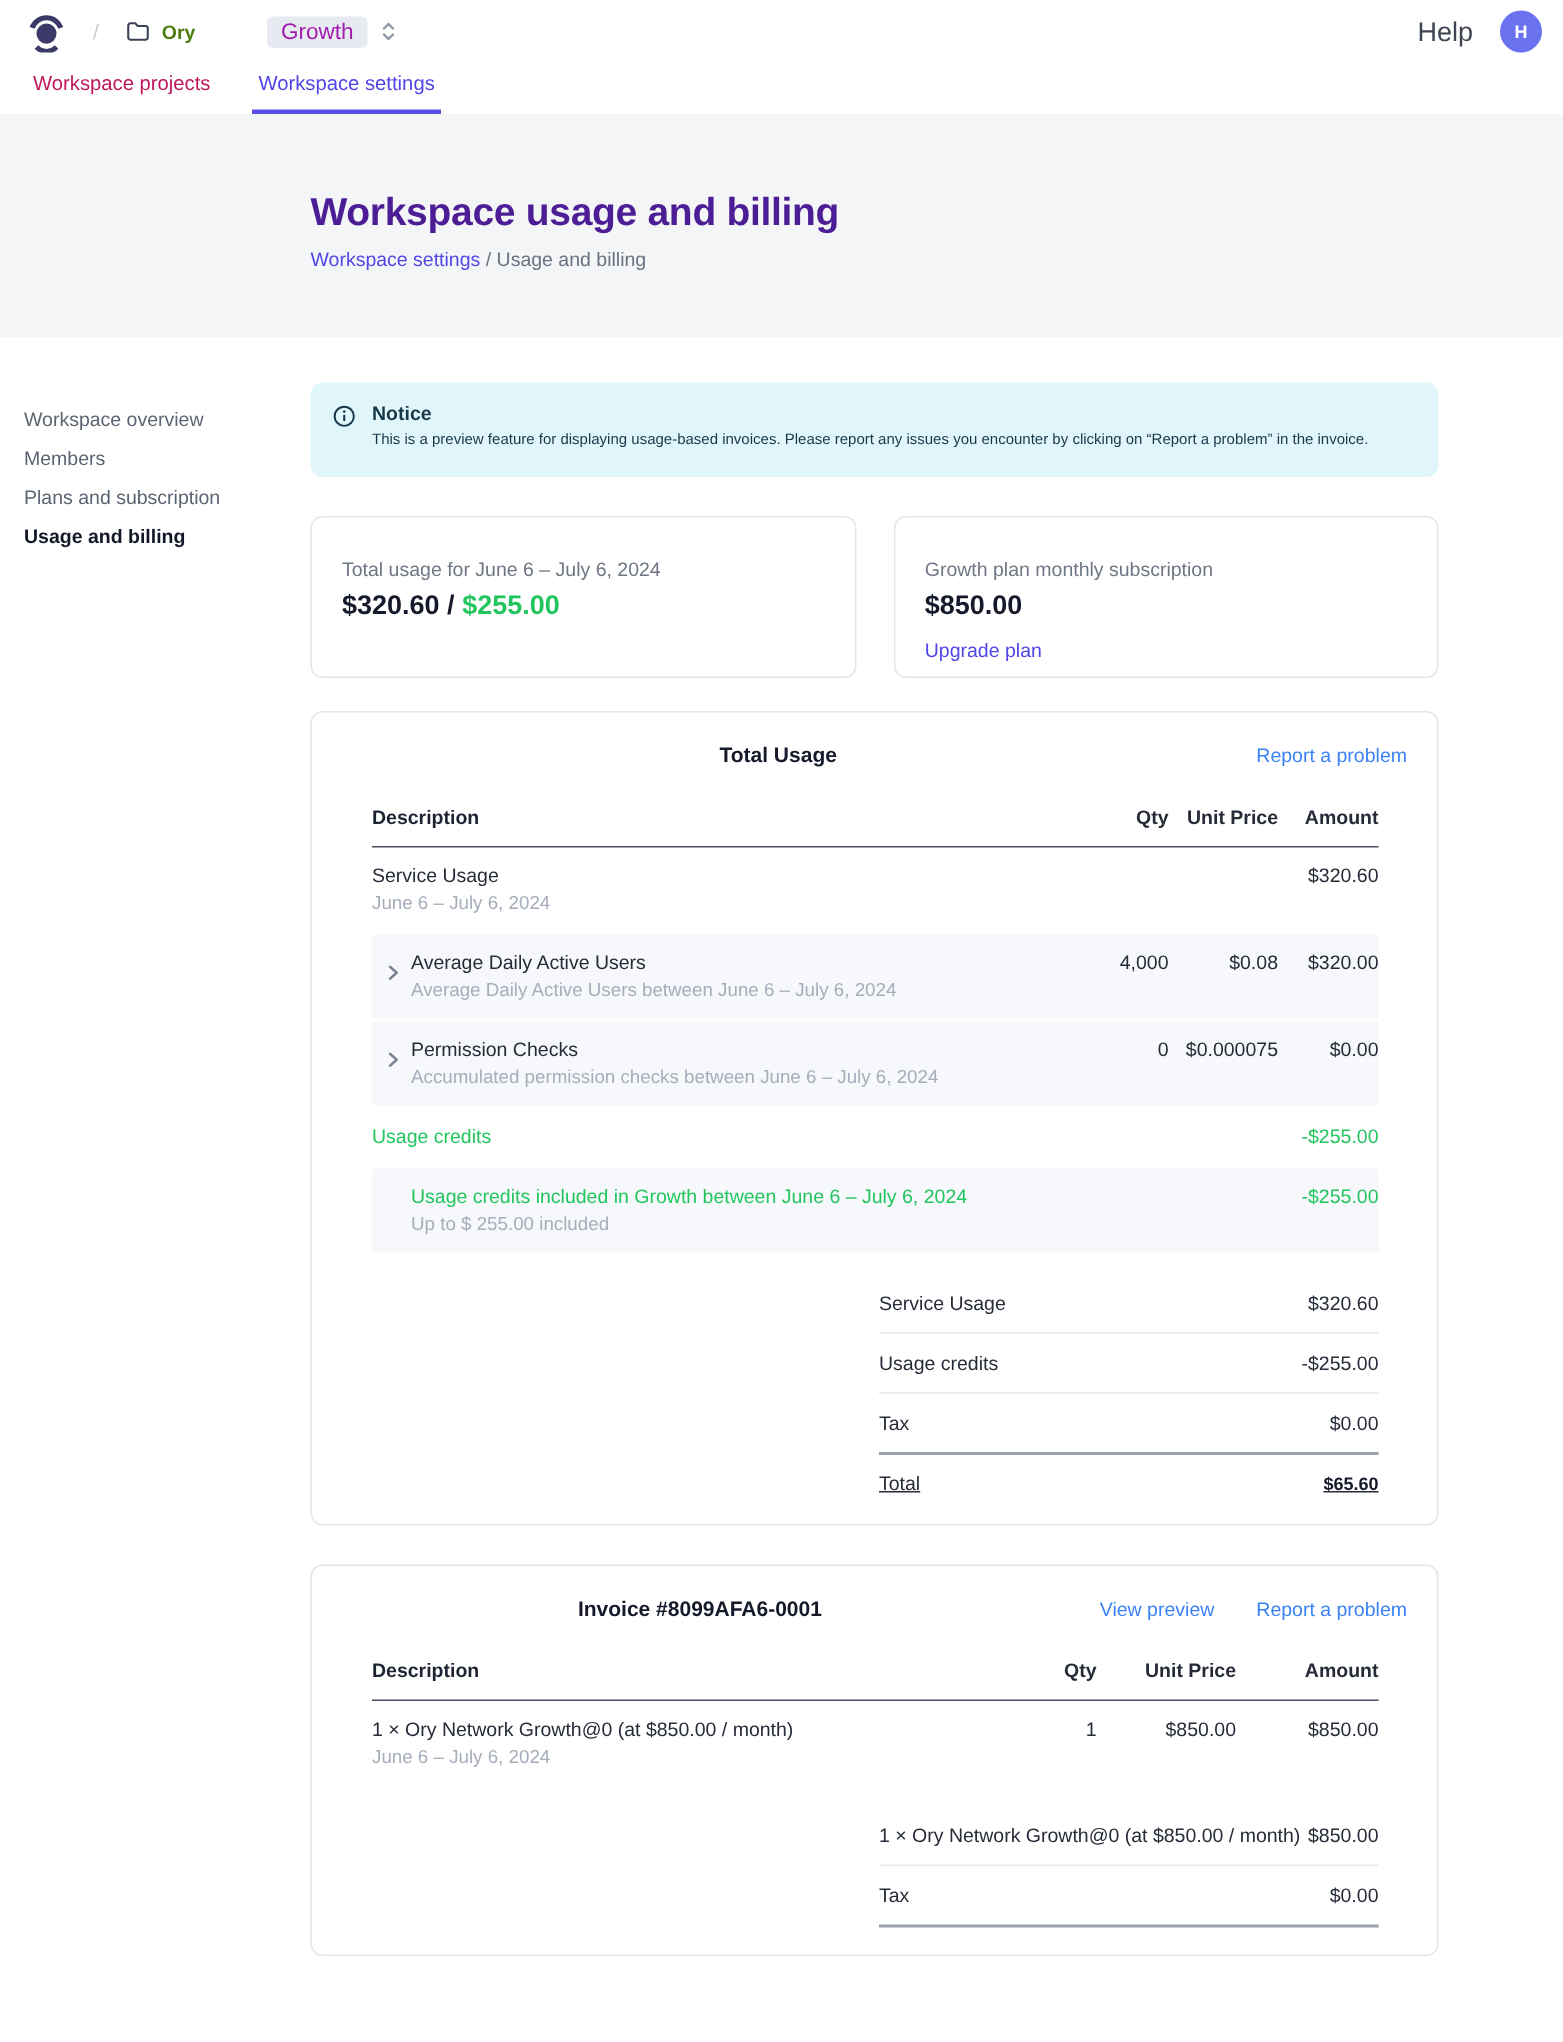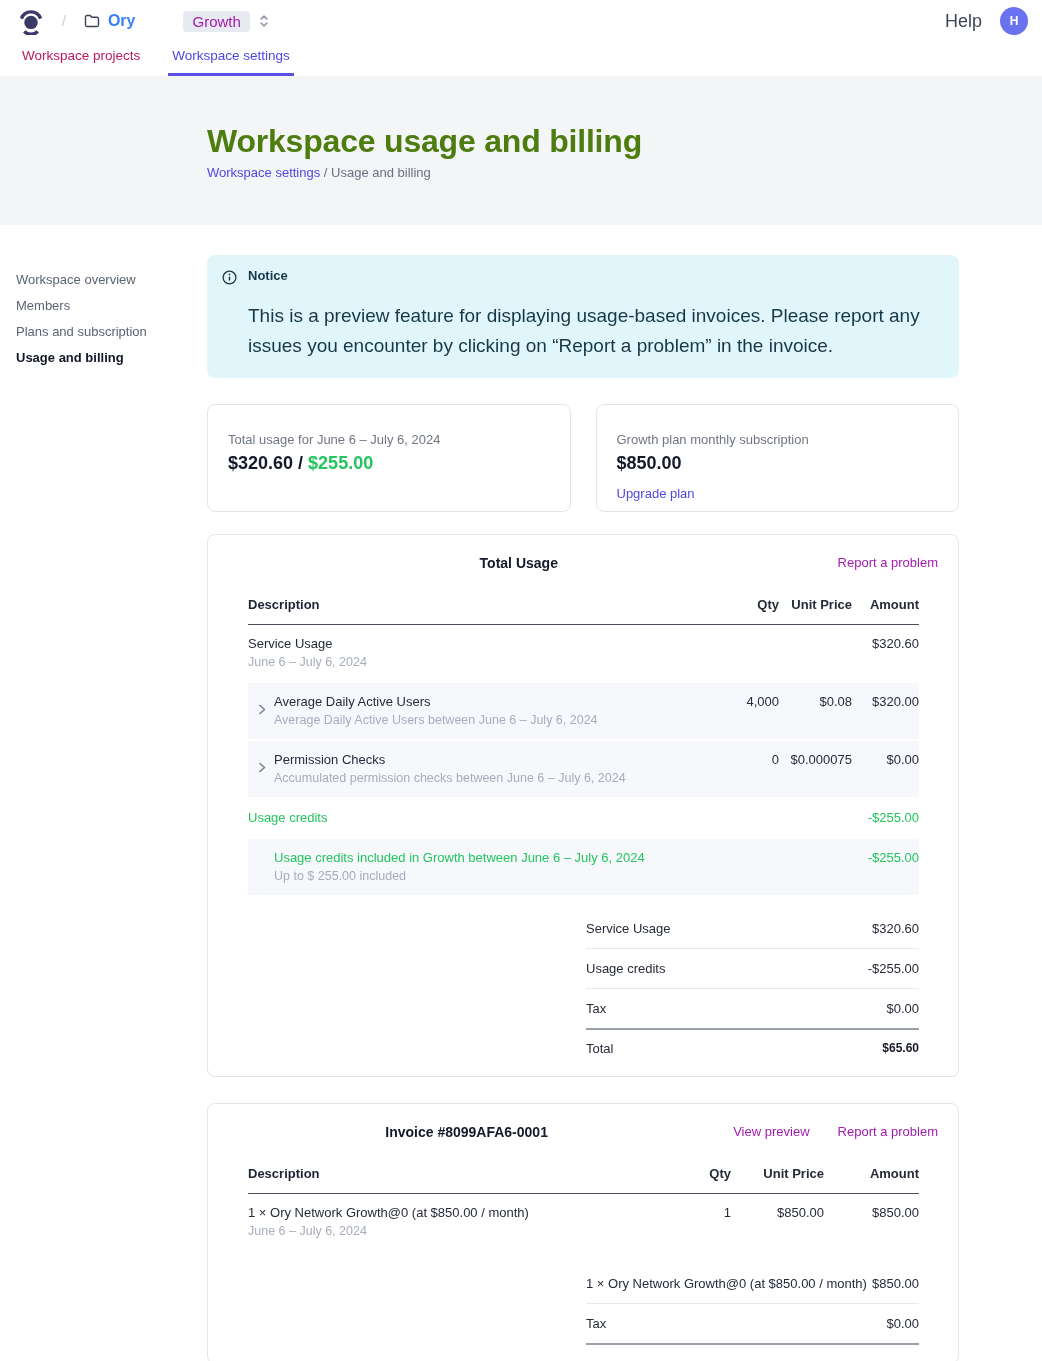--- a/index.html
+++ b/index.html
@@ -6,78 +6,78 @@
   html,body { margin:0; padding:0; }
   body {
     width:1042px; min-height:1361px; background:#ffffff;
     font-family:"Liberation Sans", sans-serif; color:#262b38;
   }
   
   .topbar { height:42px; display:flex; align-items:center; padding:0 14px 0 18px; background:#fff; }
   .topbar-left { display:flex; align-items:center; gap:10px; flex:1; }
   .crumb-slash { color:#c7cbd5; font-size:14px; margin:0 8px; }
   .ws-group { display:flex; align-items:center; gap:8px; cursor:pointer; }
-  .ws-name { font-size:16px; font-weight:700; color:#3b82f6; }
+  .ws-name { font-size:13px; font-weight:700; color:#4d7c0f; }
   .plan-badge { background:#e8eaf1; color:#a21caf; font-size:15px; padding:2px 9px; border-radius:4px;margin-left:40px; }
   .topbar-right { display:flex; align-items:center; gap:18px; }
   .help-link { font-size:18px; color:#3f4553; cursor:pointer; }
   .avatar { width:28px; height:28px; border-radius:50%; background:#6b72f0; color:#fff;
             font-size:12px; font-weight:700; display:flex; align-items:center; justify-content:center; cursor:pointer; }
   
   .tabbar { display:flex; padding:0 0 0 18px; height:34px; align-items:flex-end; background:#fff; }
   .tab { font-size:13.5px; color:#be185d; padding:0 4px 10px 4px; margin-right:24px; cursor:pointer; border-bottom:3px solid transparent; }
   .tab.active { color:#4f46e5; font-weight:500; border-bottom-color:#5a50e8; }
   
   .hero { background:#f4f5f7; height:149px; padding:50px 0 0 207px; }
-  .hero h1 { margin:0; font-size:32px; line-height:30px; font-weight:700; color:#4d7c0f; letter-spacing:-0.2px; }
+  .hero h1 { margin:0; font-size:26px; line-height:30px; font-weight:700; color:#4c1d95; letter-spacing:-0.2px; }
   .hero-bc { margin-top:9px; font-size:13px; }
   .hero-bc .bc-link { color:#4f46e5; font-weight:500; cursor:pointer; }
   .hero-bc .bc-rest { color:#6a7180; }
   
   .content { display:flex; }
   .sidenav { width:207px; padding:36px 0 0 16px; flex:none; }
   .side-item { font-size:13px; color:#5b6472; margin-bottom:12px; height:14px; line-height:14px; margin-top:12px; cursor:pointer; }
   .side-item.active { color:#111726; font-weight:700; }
   .main { width:752px; padding-top:30px; padding-bottom:16px; }
   
   .notice { background:#e1f6fa; border-radius:8px; padding:13px 16px 16px 15px; display:flex; gap:11px; color:#173849; }
   .notice-icon { flex:none; margin-top:2px; }
   .notice-title { font-size:13px; font-weight:700; }
-  .notice-body { font-size:19px; line-height:1.6; margin-top:18px; max-width:690px; }
+  .notice-body { font-size:10px; line-height:1.6; margin-top:3px; max-width:690px; }
   
   .cards { display:flex; gap:25px; margin-top:26px; }
   .card { flex:1; border:1px solid #e3e5ea; border-radius:8px; background:#fff; height:108px; padding:27px 20px 20px 20px; }
   .card-label { font-size:13px; color:#6f7684; }
   .card-value { font-size:18px; font-weight:700; color:#15192a; margin-top:6px; }
   .card-value .green { color:#22c55e; }
   .card-link { display:inline-block; margin-top:12px; font-size:13px; color:#4f46e5; cursor:pointer;text-align:right; }
   
   .panel { border:1px solid #e3e5ea; border-radius:8px; background:#fff; margin-top:22px; padding:20px 0 18px 0; }
   .panel-head { display:flex; align-items:center; padding:0 20px 0 20px; }
   .panel-title { font-size:14px; font-weight:700; color:#15192a; flex:1;text-align:center; }
-  .panel-link { font-size:13px; color:#a21caf; cursor:pointer; margin-left:28px;text-align:right; }
+  .panel-link { font-size:13px; color:#3b82f6; cursor:pointer; margin-left:28px;text-align:right; }
   .tbl { margin:10px 39px 0 40px; }
   .trow { display:grid; align-items:start; }
   .cols-usage  { grid-template-columns:1fr 80px 73px 67px; }
   .cols-invoice{ grid-template-columns:1fr 85px 93px 95px; }
   .thead { font-size:13px; font-weight:700; color:#1d2333; padding:16px 0 12px 0; border-bottom:1.5px solid #474e5c; }
   .thead .num { text-align:right; }
   .num { text-align:right; font-size:13px; color:#262b38; }
   .row-block { padding:11px 0 12px 0; position:relative; }
   .row-block .title { font-size:13px; color:#262b38; }
   .row-block .subtitle { font-size:12.5px; color:#a6adbb; margin-top:4px; }
   .row-block.striped { background:#f7f8fb; margin:2px 0; }
   .row-block .desc.indent { padding-left:26px; }
   .chev { position:absolute; left:9px; top:18px; }
   .green-text { color:#22c55e !important; }
   
   .summary { margin:14px 39px 0 378px; }
   .sum-row { display:flex; justify-content:space-between; align-items:flex-start; padding:12px 0; border-bottom:1px solid #e7e9ee; font-size:13px; color:#262b38; }
   .sum-row.dark { border-bottom:2px solid #9aa1ad; }
-  .sum-total { display:flex; justify-content:space-between; align-items:flex-start; padding:11px 0 2px 0; }
+  .sum-total { display:flex; justify-content:space-between; align-items:flex-end; padding:11px 0 2px 0;text-decoration:underline; }
   .sum-total .t-label { font-size:13px; color:#262b38; }
   .sum-total .t-value { font-size:12px; font-weight:700; color:#15192a; }
 </style>
 </head>
 <body>
 
 <div class="topbar">
   <div class="topbar-left">
     <span style="display:flex;">
       <svg width="26" height="27" viewBox="0 0 26 27">

